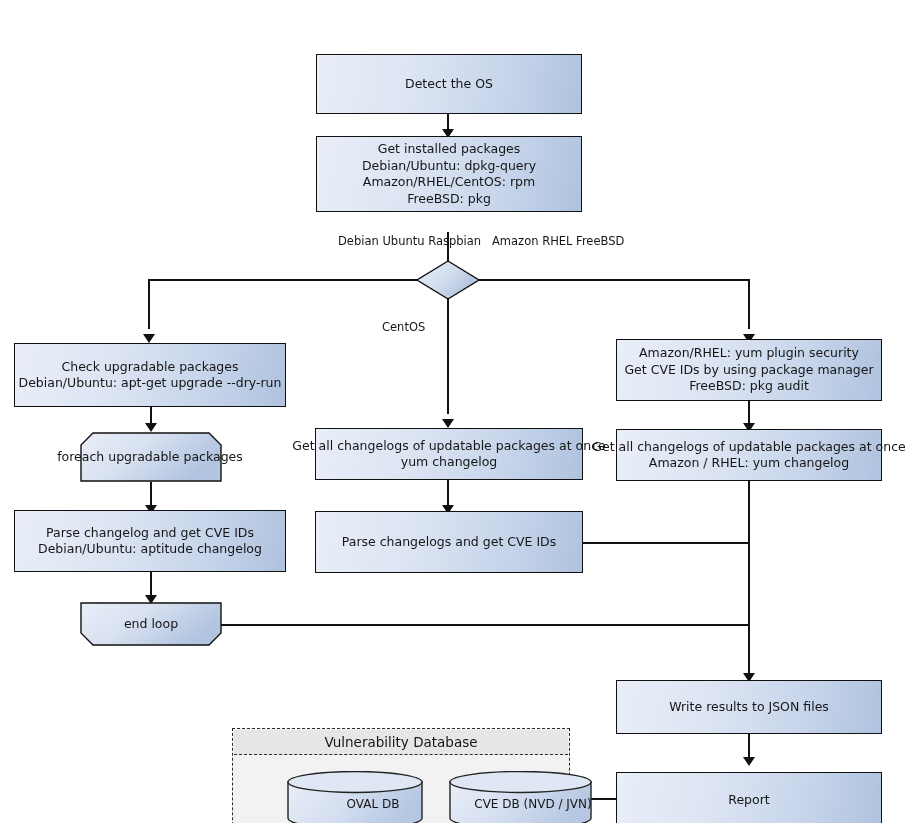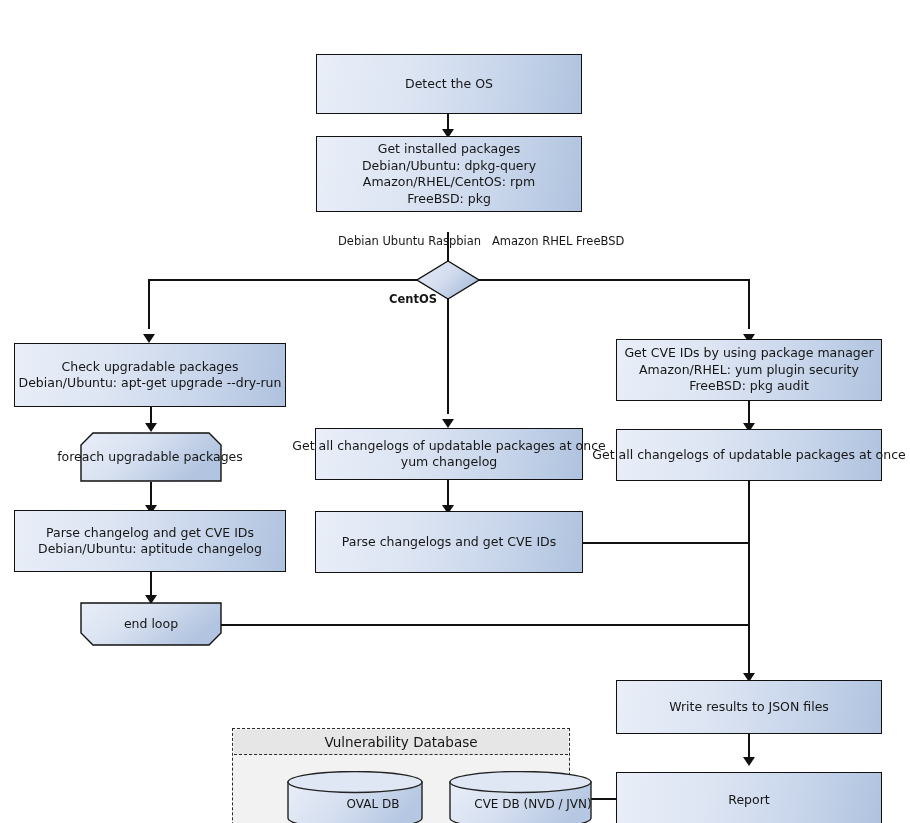--- a/index.html
+++ b/index.html
@@ -157,21 +157,21 @@
     <span class="txt">Ubuntu</span>
     <span class="txt">Raspbian</span>
   </div>
 
   <div class="edge-label" style="left:492px;top:194px;width:78px;">
     <span class="txt">Amazon</span>
     <span class="txt">RHEL</span>
     <span class="txt">FreeBSD</span>
   </div>
 
-  <div class="edge-label" style="left:382px;top:252px;width:62px;text-align:center;font-weight:bold;">
+  <div class="edge-label" style="left:382px;top:280px;width:62px;text-align:left;">
     <span class="txt">CentOS</span>
   </div>
 
   <div class="node" style="left:14px;top:303px;width:272px;height:64px;">
     <div>
       <span class="txt">Check upgradable packages</span>
       <span class="txt">Debian/Ubuntu: apt-get upgrade --dry-run</span>
     </div>
   </div>
 
@@ -221,29 +221,30 @@
       <span class="txt">yum changelog</span>
     </div>
   </div>
 
   <div class="node" style="left:315px;top:471px;width:268px;height:62px;">
     <span class="txt">Parse changelogs and get CVE IDs</span>
   </div>
 
   <div class="node" style="left:616px;top:299px;width:266px;height:62px;">
     <div>
+      <span class="txt">Amazon/RHEL: yum plugin security</span>
       <span class="txt">Get CVE IDs by using package manager</span>
-      <span class="txt">Amazon/RHEL: yum plugin security</span>
       <span class="txt">FreeBSD: pkg audit</span>
     </div>
   </div>
 
   <div class="node" style="left:616px;top:389px;width:266px;height:52px;">
     <div>
       <span class="txt">Get all changelogs of updatable packages at once</span>
+      <span class="txt">Amazon / RHEL: yum changelog</span>
     </div>
   </div>
 
   <div class="node" style="left:616px;top:640px;width:266px;height:54px;">
     <span class="txt">Write results to JSON files</span>
   </div>
 
   <div class="node" style="left:616px;top:732px;width:266px;height:56px;">
     <span class="txt">Report</span>
   </div>

